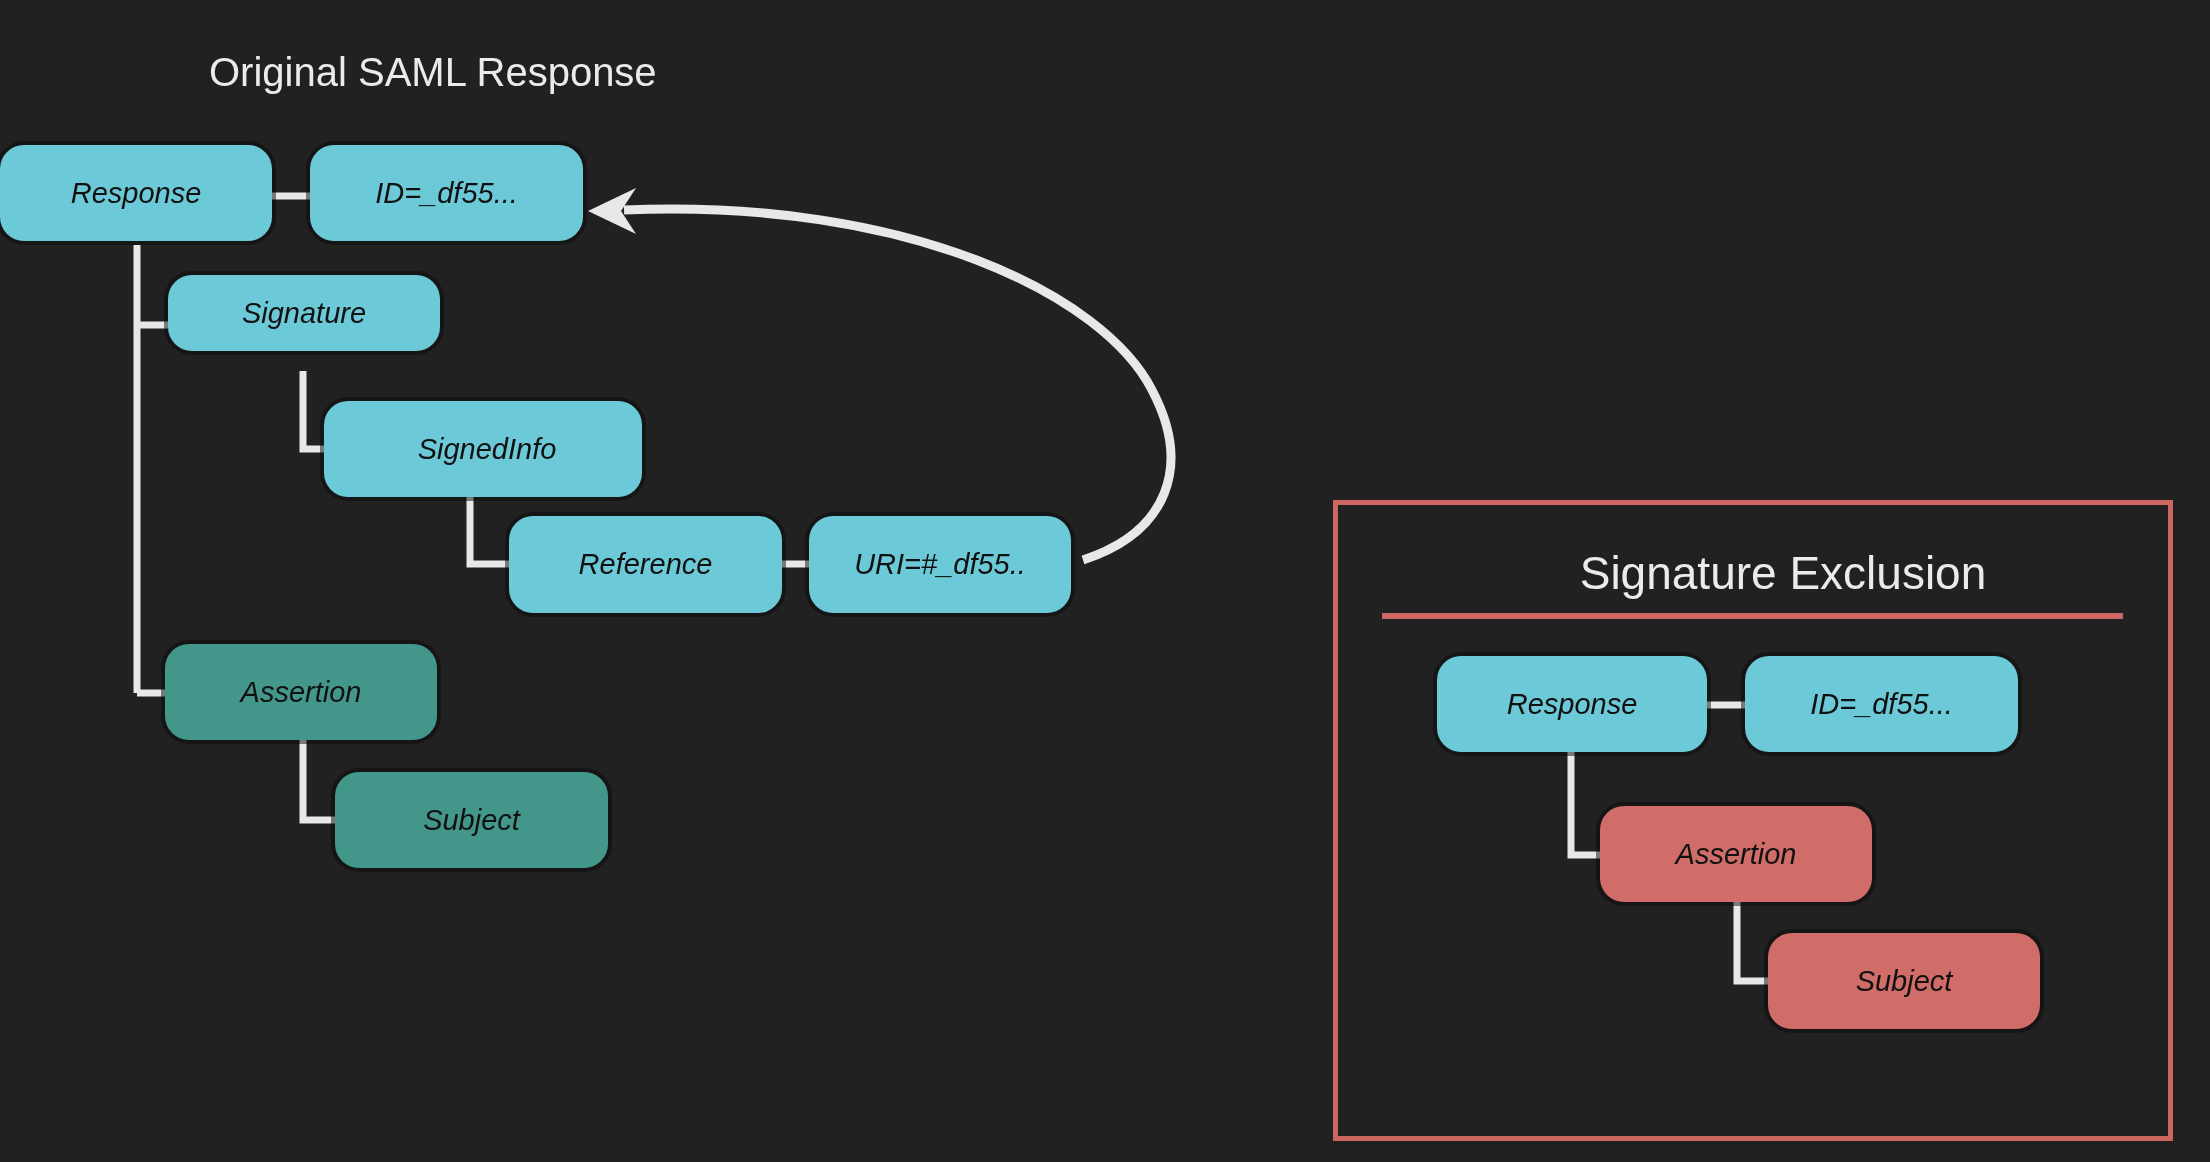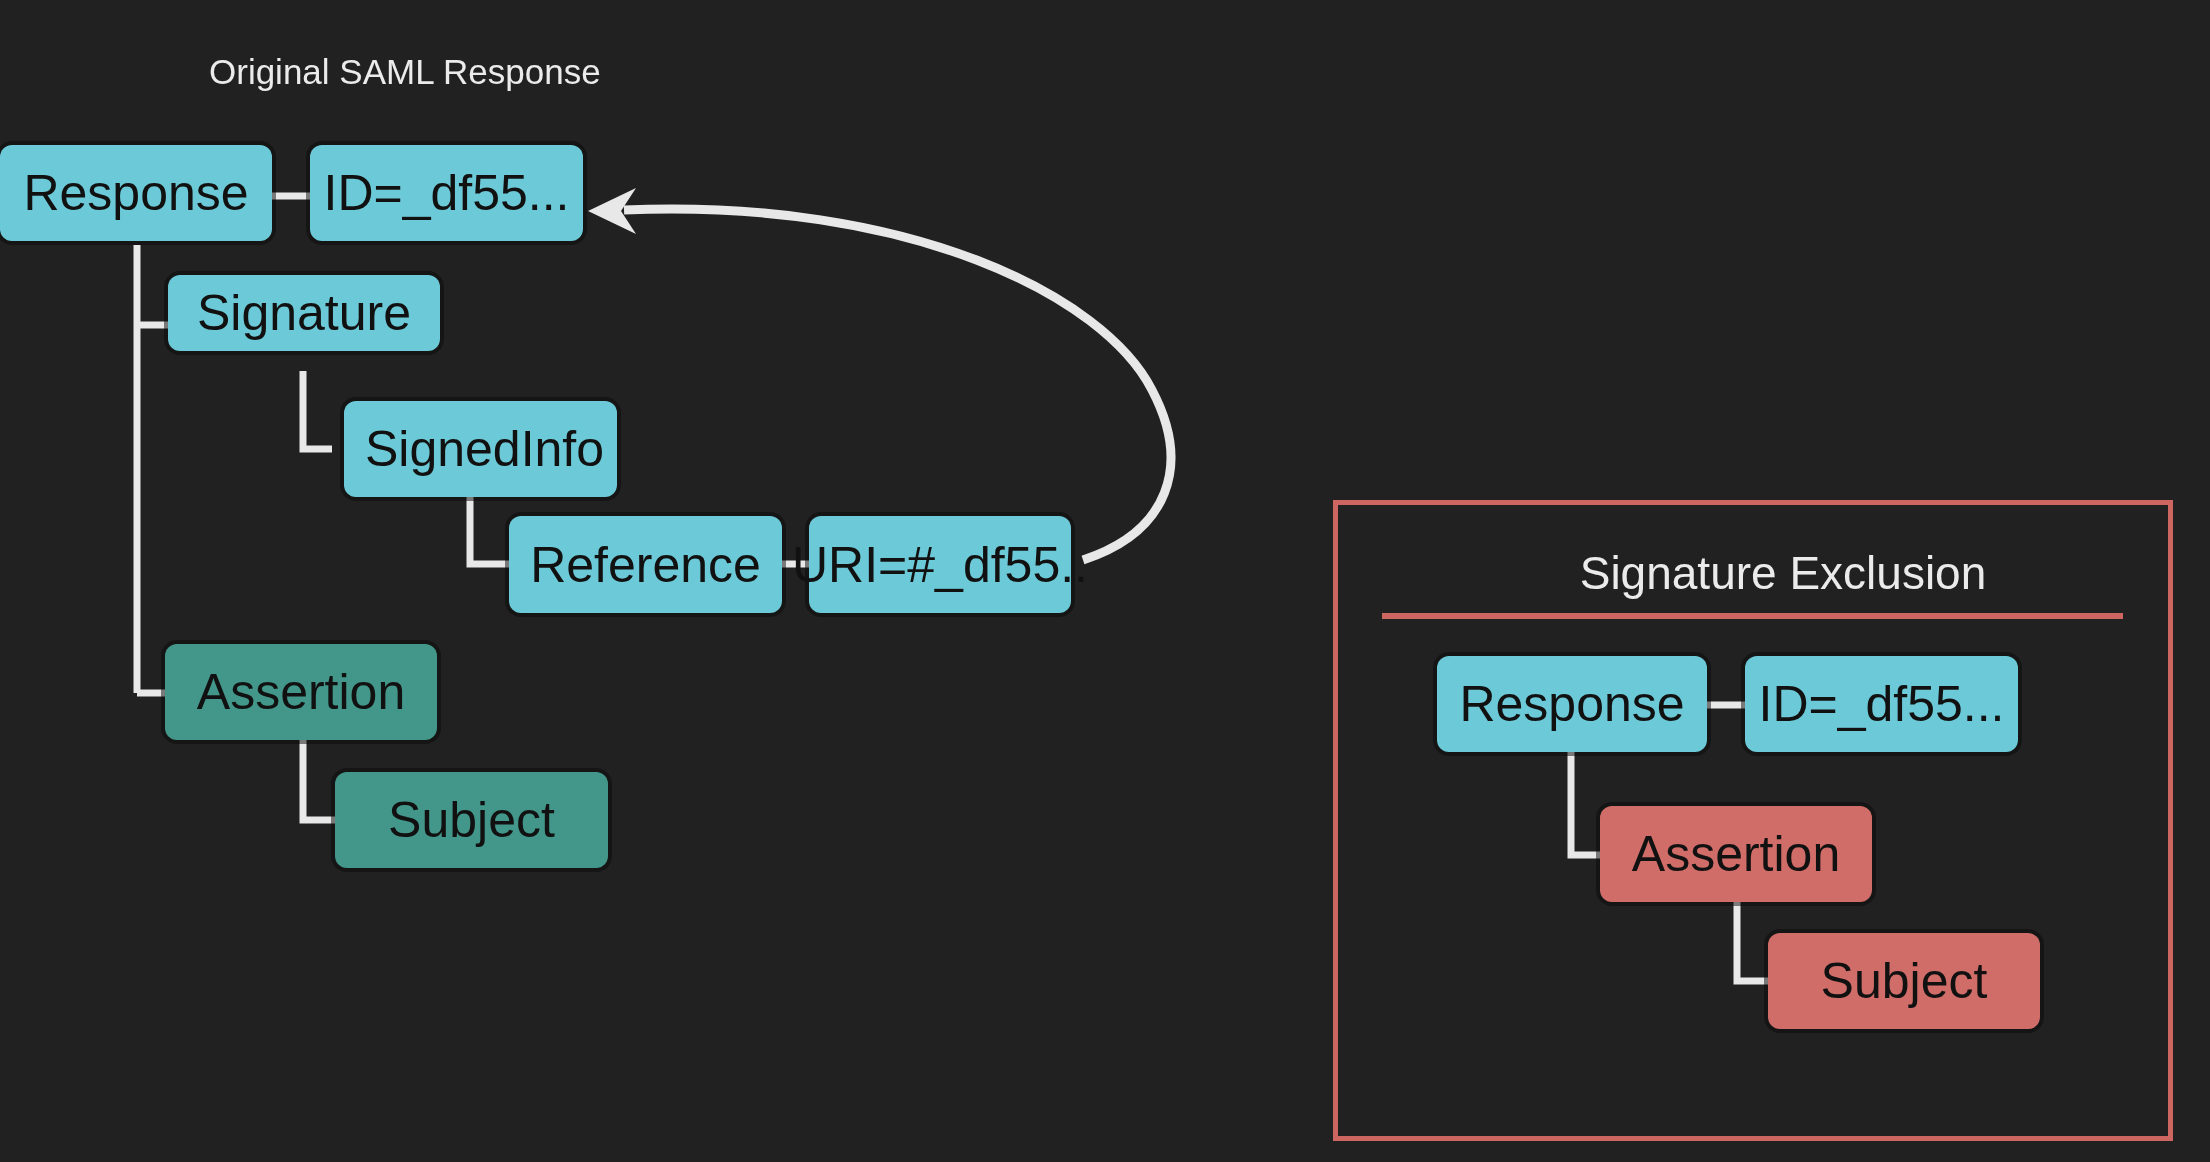--- a/index.html
+++ b/index.html
@@ -10,49 +10,50 @@
     overflow:hidden;
   }
   .canvas{position:relative;width:2210px;height:1162px;}
   .edges{position:absolute;left:0;top:0;width:2210px;height:1162px;}
   .edge{stroke:var(--connector,#e8e8e8);stroke-width:7;fill:none;stroke-linejoin:miter;}
   .edge.thick{stroke-width:9;}
   .arrowhead{fill:var(--connector,#e8e8e8);stroke:none;}
   .node{
     position:absolute;
     display:flex;align-items:center;justify-content:center;
-    border-radius:12px;
-    font-size:50px;color:var(--node_text,#111);
+    border-radius:24px;
+    font-size:29px;color:var(--node_text,#111);
     box-shadow:0 0 0 4px rgba(10,10,10,0.5);
     box-sizing:border-box;
     white-space:nowrap;
+    font-style:italic;
   }
   .cyan{background:var(--node_cyan,#6cc9d7);}
   .teal{background:var(--node_teal,#43978a);}
   .red{background:var(--node_red,#d06d68);}
   .diagram-title{
     position:absolute;color:var(--title_text,#ebebeb);
-    font-size:35px;line-height:56px;
+    font-size:40px;line-height:56px;
   }
   .left-title{left:209px;top:44px;}
   .right-title{left:1333px;top:545px;width:900px;text-align:center;font-size:46px;}
   .panel{
     position:absolute;left:1333px;top:500px;width:840px;height:641px;
     border:5px solid var(--accent_red,#cd6661);
     box-sizing:border-box;background:transparent;
   }
   .title-underline{
     position:absolute;left:1382px;top:613px;width:741px;height:6px;
     background:var(--accent_red,#cd6661);
   }
   
   .l-response  {left:0px;   top:145px;width:272px;height:96px;}
   .l-id        {left:310px; top:145px;width:273px;height:96px;}
   .l-signature {left:168px; top:275px;width:272px;height:76px;}
-  .l-signedinfo{left:344px; top:401px;width:273px;height:96px;padding-left:8px;}
+  .l-signedinfo{left:324px; top:401px;width:318px;height:96px;padding-left:8px;}
   .l-reference {left:509px; top:516px;width:273px;height:97px;}
   .l-uri       {left:809px; top:516px;width:262px;height:97px;}
   .l-assertion {left:165px; top:644px;width:272px;height:96px;}
   .l-subject   {left:335px; top:772px;width:273px;height:96px;}
   .r-response  {left:1437px;top:656px;width:270px;height:96px;}
   .r-id        {left:1745px;top:656px;width:273px;height:96px;}
   .r-assertion {left:1600px;top:806px;width:272px;height:96px;}
   .r-subject   {left:1768px;top:933px;width:272px;height:96px;}
 </style>
 </head>

